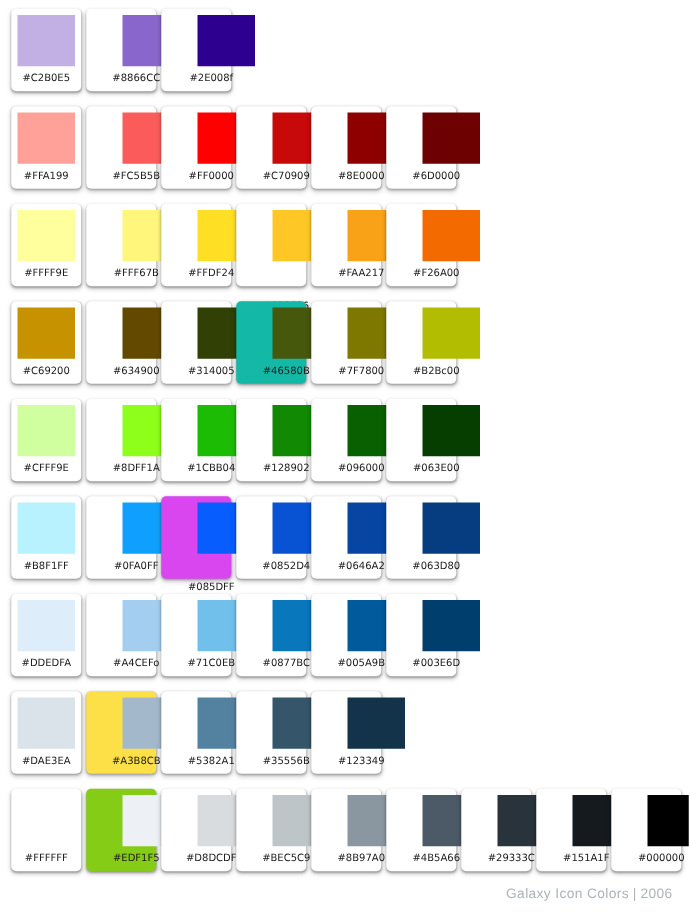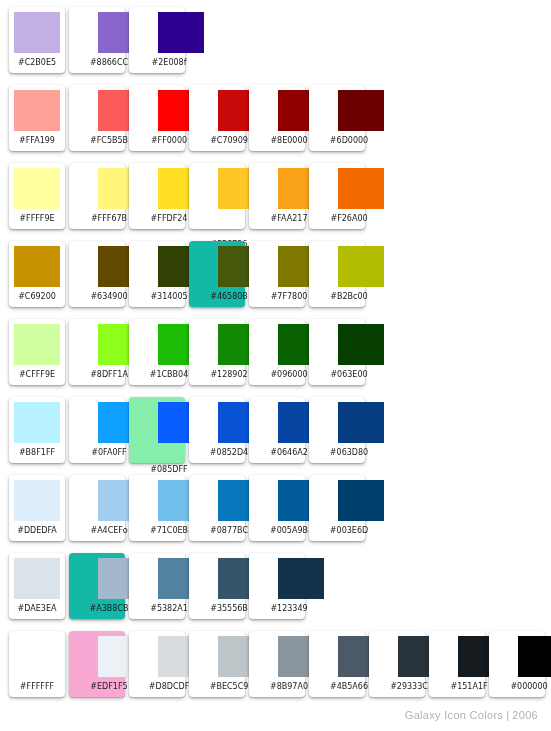--- a/index.html
+++ b/index.html
@@ -206,21 +206,21 @@
     </div>
     <div class="swatch-row">
       <div class="swatch-card" style="background: rgb(255, 255, 255);">
         <div class="swatch-chip" style="background: rgb(184, 241, 255);"></div>
         <div class="swatch-label" style="color: rgb(26, 26, 26);">#B8F1FF</div>
       </div>
       <div class="swatch-card" style="background: rgb(255, 255, 255);">
         <div class="swatch-chip" style="background: rgb(15, 160, 255);"></div>
         <div class="swatch-label" style="color: rgb(26, 26, 26);">#0FA0FF</div>
       </div>
-      <div class="swatch-card" style="background: #86efac; gap: 23px;">
+      <div class="swatch-card" style="background: #d946ef; gap: 23px;">
         <div class="swatch-chip" style="background: rgb(8, 93, 255);"></div>
         <div class="swatch-label" style="color: rgb(26, 26, 26);">#085DFF</div>
       </div>
       <div class="swatch-card" style="background: rgb(255, 255, 255);">
         <div class="swatch-chip" style="background: rgb(8, 82, 212);"></div>
         <div class="swatch-label" style="color: rgb(26, 26, 26);">#0852D4</div>
       </div>
       <div class="swatch-card" style="background: rgb(255, 255, 255);">
         <div class="swatch-chip" style="background: rgb(6, 70, 162);"></div>
         <div class="swatch-label" style="color: rgb(26, 26, 26);">#0646A2</div>
@@ -254,21 +254,21 @@
       <div class="swatch-card" style="background: rgb(255, 255, 255);">
         <div class="swatch-chip" style="background: rgb(0, 62, 109);"></div>
         <div class="swatch-label" style="color: rgb(26, 26, 26);">#003E6D</div>
       </div>
     </div>
     <div class="swatch-row">
       <div class="swatch-card" style="background: rgb(255, 255, 255);">
         <div class="swatch-chip" style="background: rgb(218, 227, 234);"></div>
         <div class="swatch-label" style="color: rgb(26, 26, 26);">#DAE3EA</div>
       </div>
-      <div class="swatch-card" style="background: #14b8a6;">
+      <div class="swatch-card" style="background: #fde047;">
         <div class="swatch-chip" style="background: rgb(163, 184, 203);"></div>
         <div class="swatch-label" style="color: rgb(26, 26, 26);">#A3B8CB</div>
       </div>
       <div class="swatch-card" style="background: rgb(255, 255, 255);">
         <div class="swatch-chip" style="background: rgb(83, 130, 161);"></div>
         <div class="swatch-label" style="color: rgb(26, 26, 26);">#5382A1</div>
       </div>
       <div class="swatch-card" style="background: rgb(255, 255, 255);">
         <div class="swatch-chip" style="background: rgb(53, 85, 107);"></div>
         <div class="swatch-label" style="color: rgb(26, 26, 26);">#35556B</div>
@@ -276,21 +276,21 @@
       <div class="swatch-card" style="background: rgb(255, 255, 255);">
         <div class="swatch-chip" style="background: rgb(18, 51, 73);"></div>
         <div class="swatch-label" style="color: rgb(26, 26, 26);">#123349</div>
       </div>
     </div>
     <div class="swatch-row">
       <div class="swatch-card" style="background: rgb(255, 255, 255);">
         <div class="swatch-chip" style="background: rgb(255, 255, 255);"></div>
         <div class="swatch-label" style="color: rgb(26, 26, 26);">#FFFFFF</div>
       </div>
-      <div class="swatch-card" style="background: #f9a8d4;">
+      <div class="swatch-card" style="background: #84cc16;">
         <div class="swatch-chip" style="background: rgb(237, 241, 245);"></div>
         <div class="swatch-label" style="color: rgb(26, 26, 26);">#EDF1F5</div>
       </div>
       <div class="swatch-card" style="background: rgb(255, 255, 255);">
         <div class="swatch-chip" style="background: rgb(216, 220, 223);"></div>
         <div class="swatch-label" style="color: rgb(26, 26, 26);">#D8DCDF</div>
       </div>
       <div class="swatch-card" style="background: rgb(255, 255, 255);">
         <div class="swatch-chip" style="background: rgb(190, 197, 201);"></div>
         <div class="swatch-label" style="color: rgb(26, 26, 26);">#BEC5C9</div>

